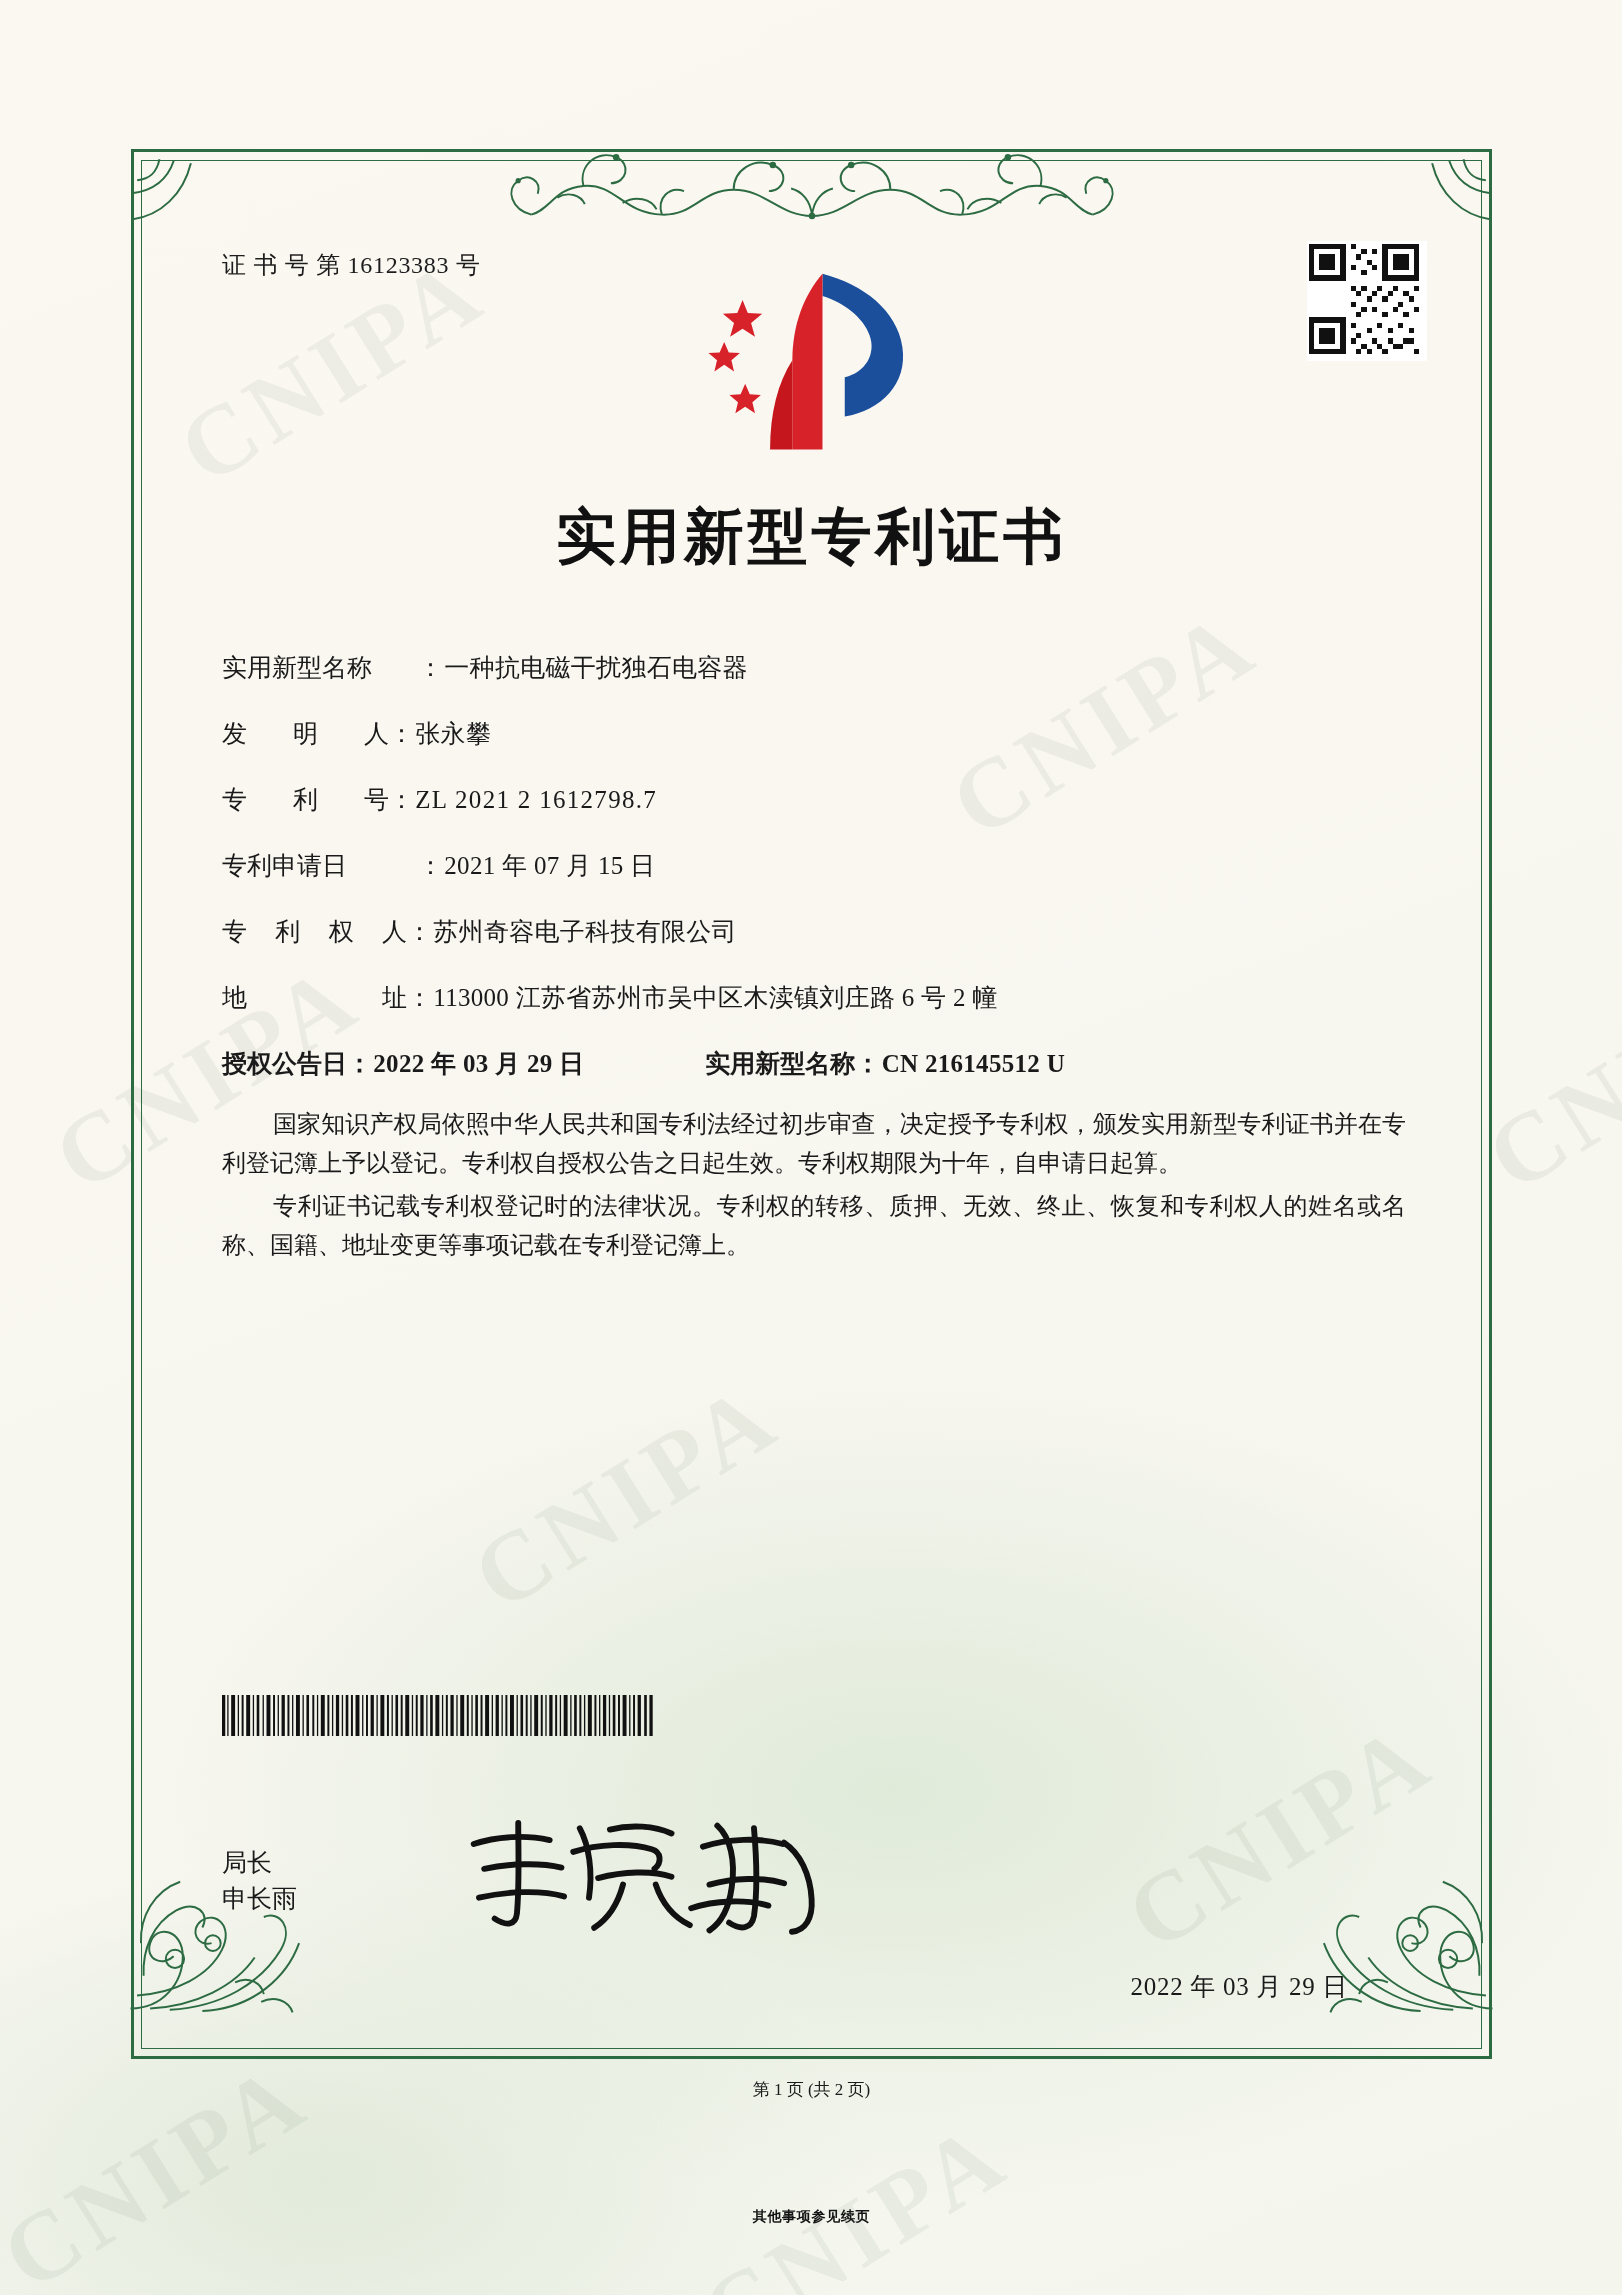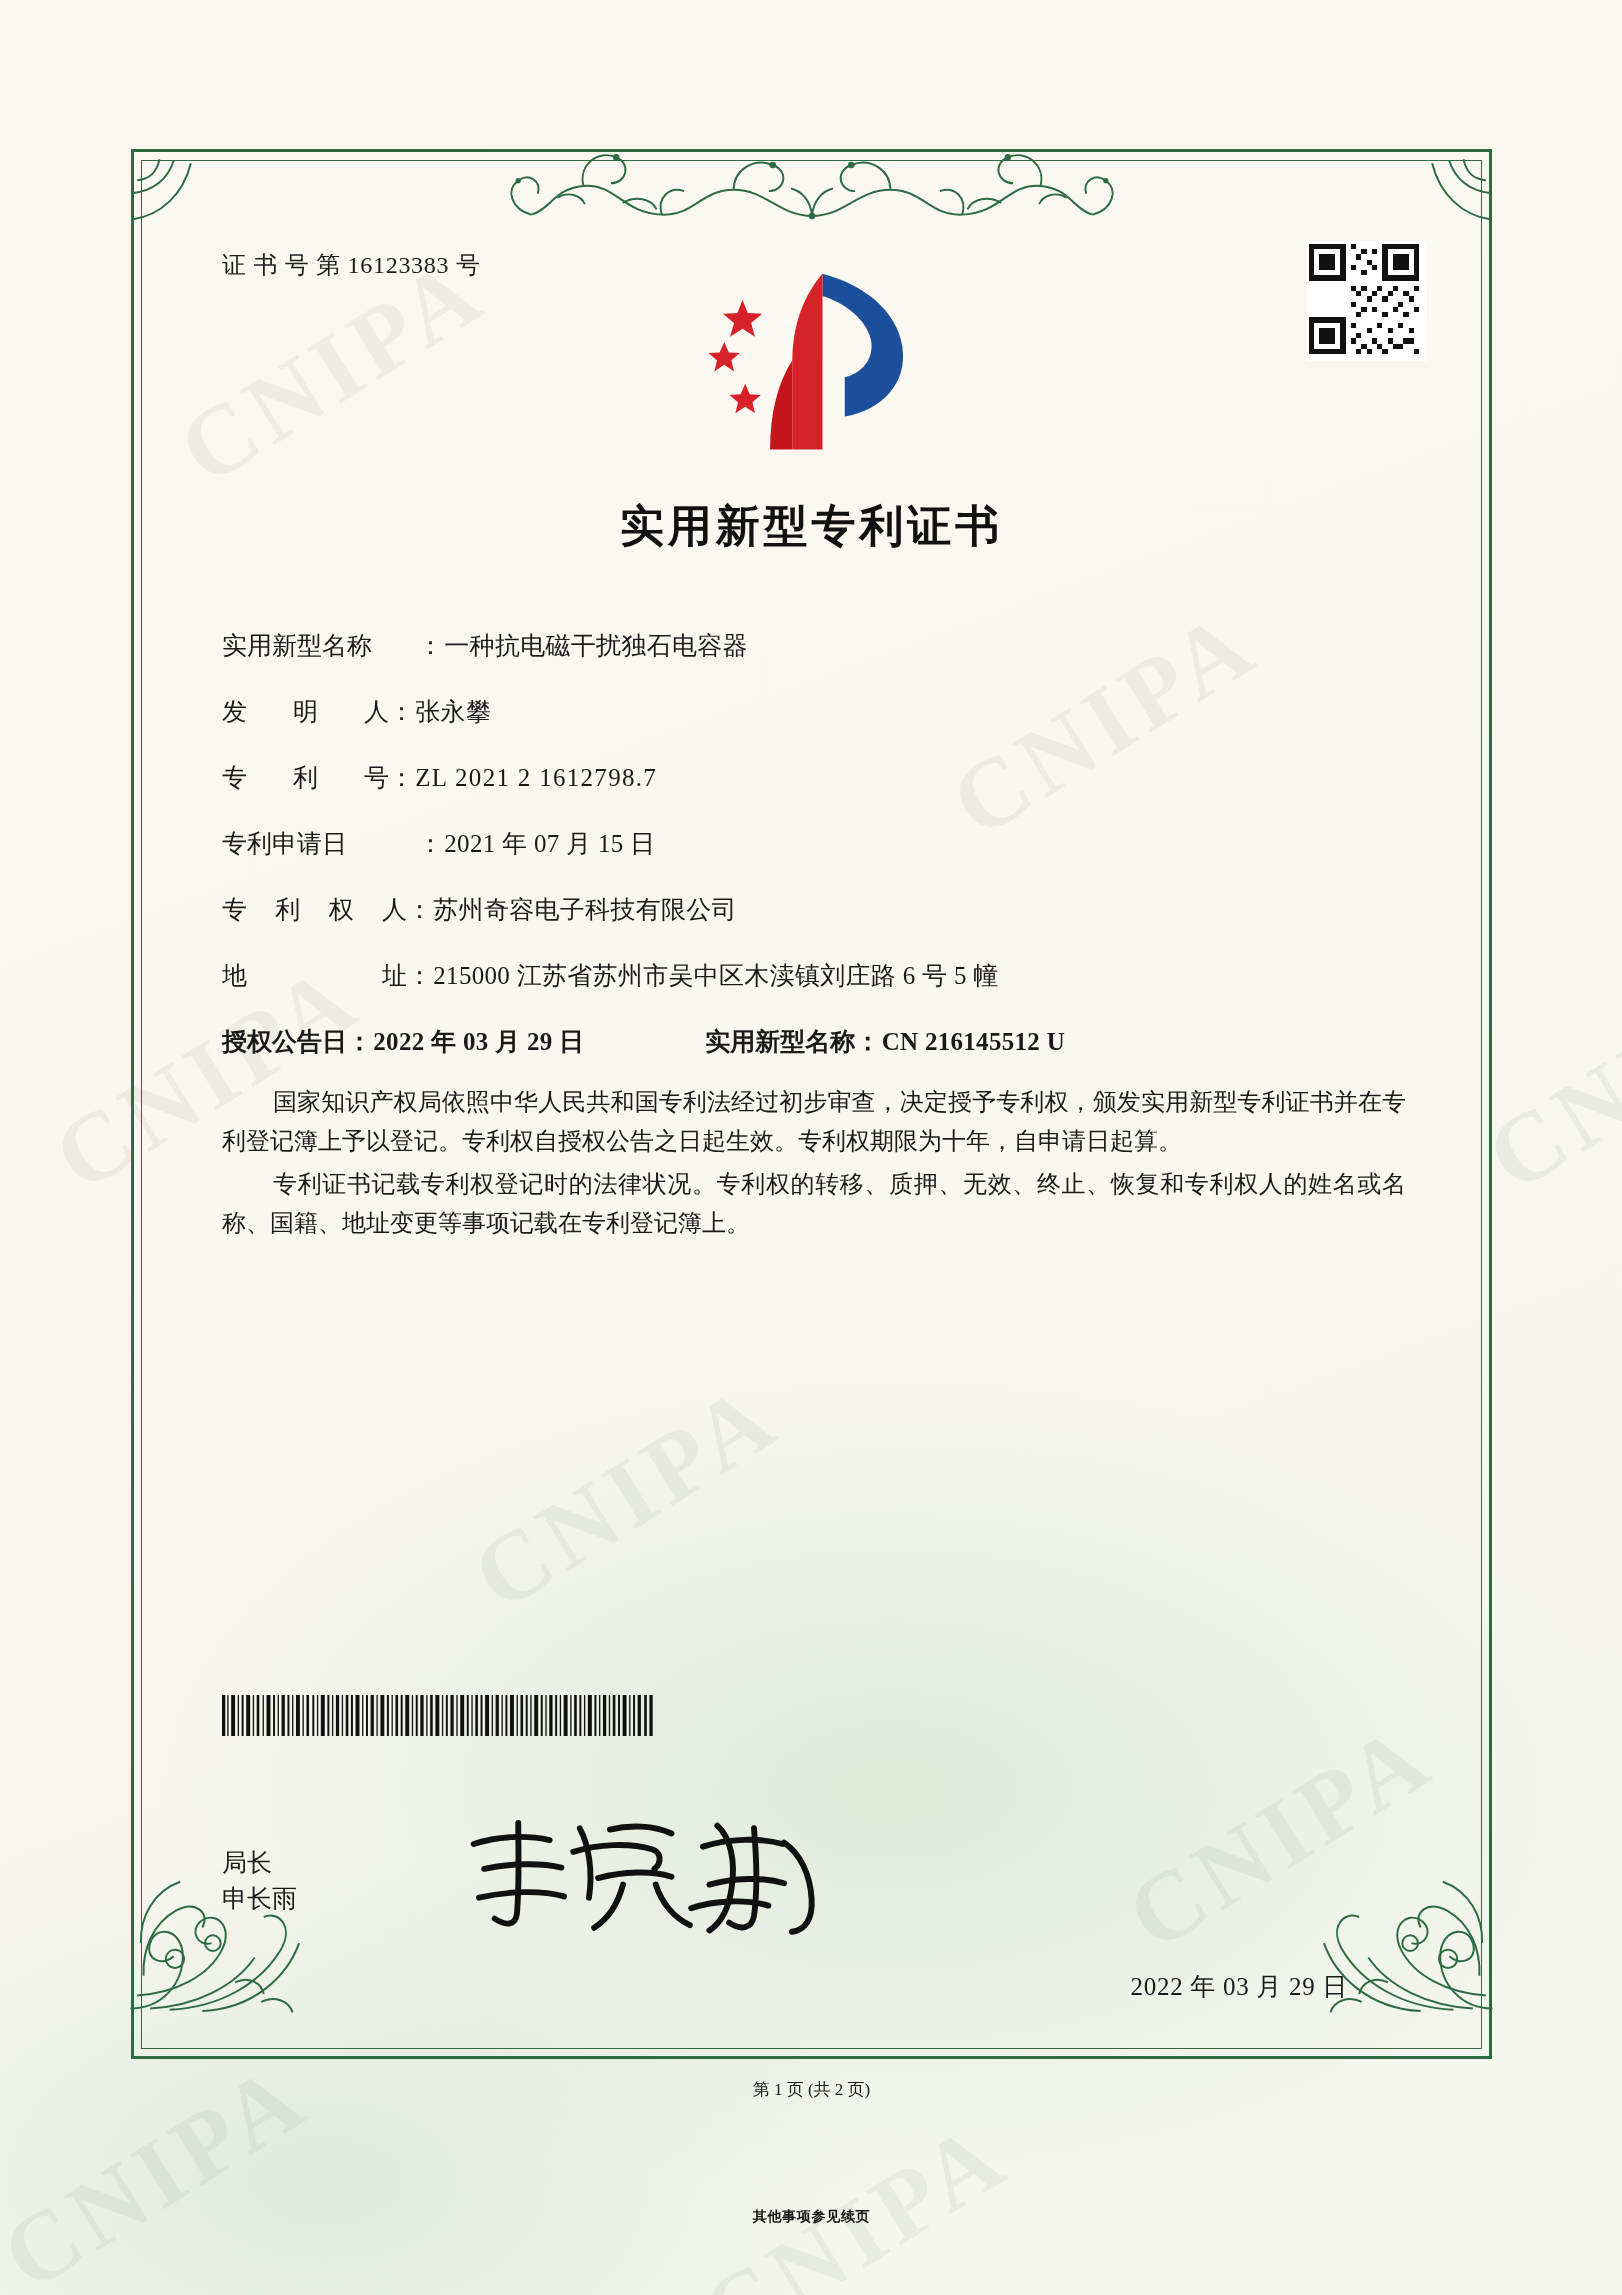--- a/index.html
+++ b/index.html
@@ -89,21 +89,21 @@
     width: 115px;
     height: 115px;
     background: #fff;
     padding: 2.6px;
   }
   .qr svg { display: block; }
 
   .doc-title {
     margin: 216px 0 0 0;
     text-align: center;
-    font-size: 44px;
+    font-size: 60px;
     font-weight: 700;
     letter-spacing: 3.9px;
     color: #111;
     font-family: "DejaVu Serif", "Liberation Serif", serif;
   }
 
   .fields {
     margin: 77px 0 0 26px;
     font-size: 25px;
     color: #1a1a1a;
@@ -426,21 +426,21 @@
         </span>
         <span class="f-colon">：</span>
         <span class="f-value">苏州奇容电子科技有限公司</span>
       </div>
       <div class="field-row">
         <span class="f-label spread" style="width:185px;">
           <span>地</span>
           <span>址</span>
         </span>
         <span class="f-colon">：</span>
-        <span class="f-value">215000 江苏省苏州市吴中区木渎镇刘庄路 6 号 5 幢</span>
+        <span class="f-value">113000 江苏省苏州市吴中区木渎镇刘庄路 6 号 2 幢</span>
       </div>
 
       <div class="row-two-col">
         <span>
           <span class="f-label" style="width:auto;">授权公告日</span><span class="f-colon">：</span><span class="f-value">2022 年 03 月 29 日</span>
         </span>
         <span class="col2">
           <span class="f-label" style="width:auto;">实用新型名称</span><span class="f-colon">：</span><span class="f-value">CN 216145512 U</span>
         </span>
       </div>

